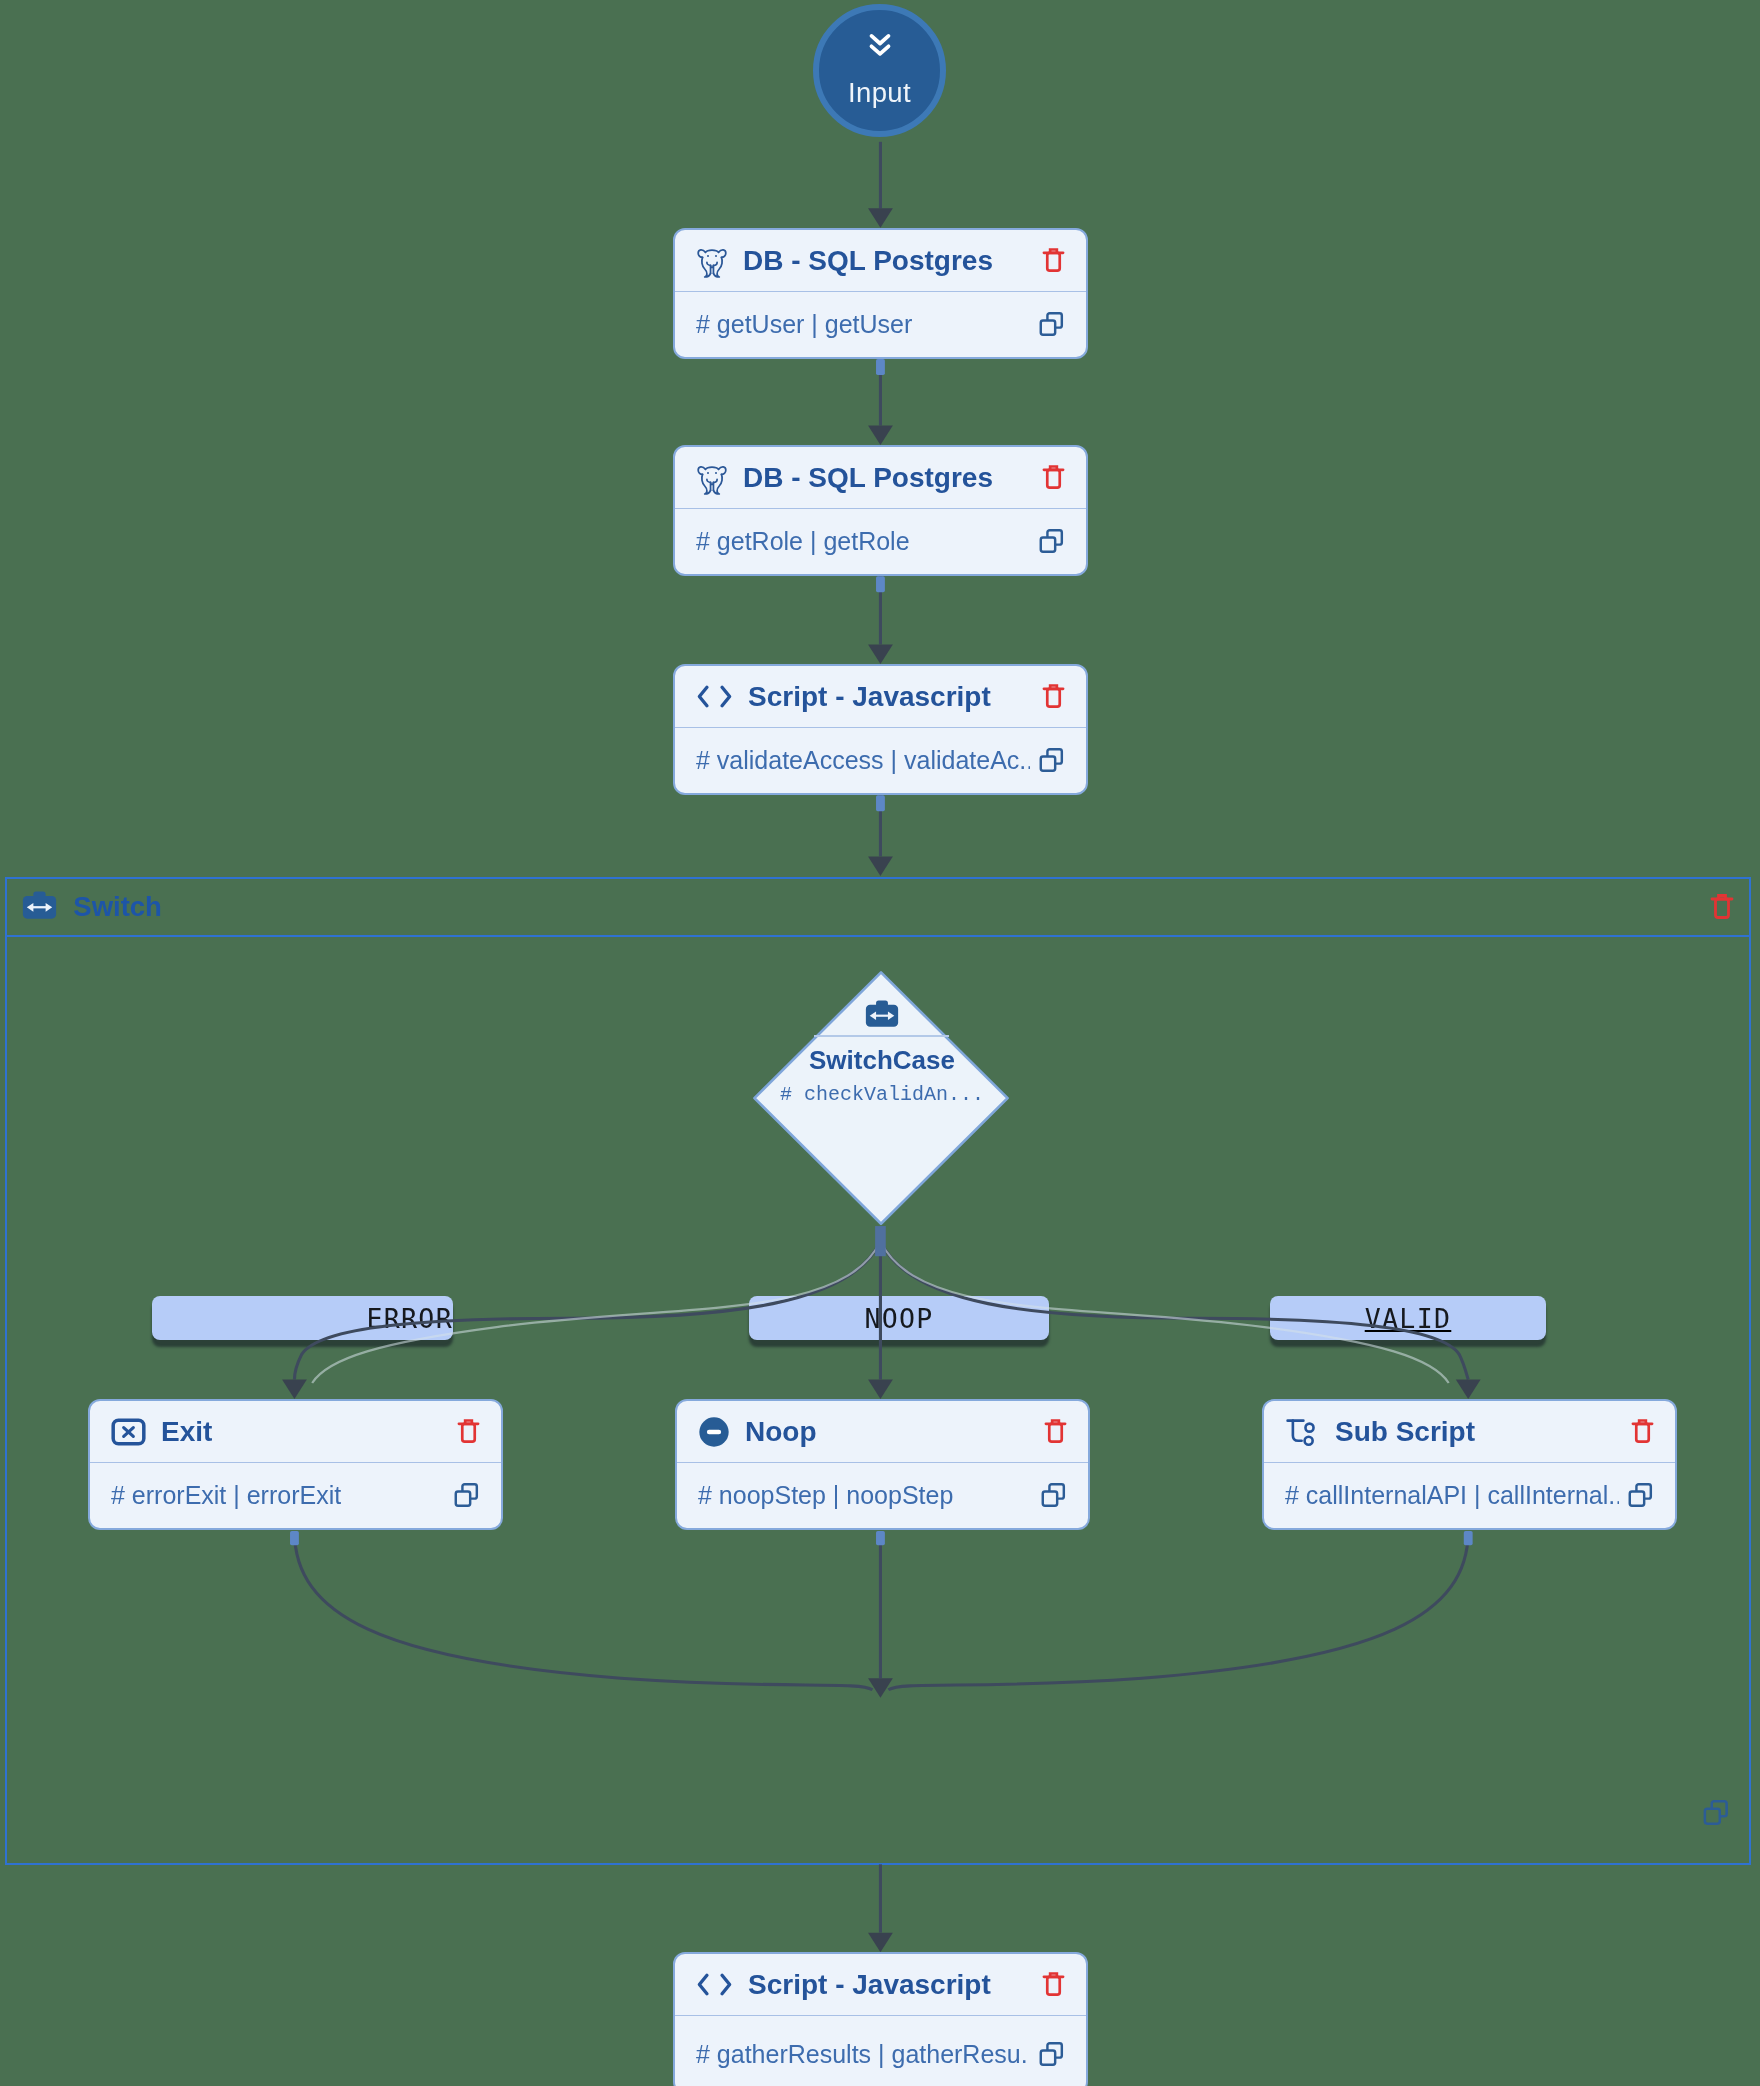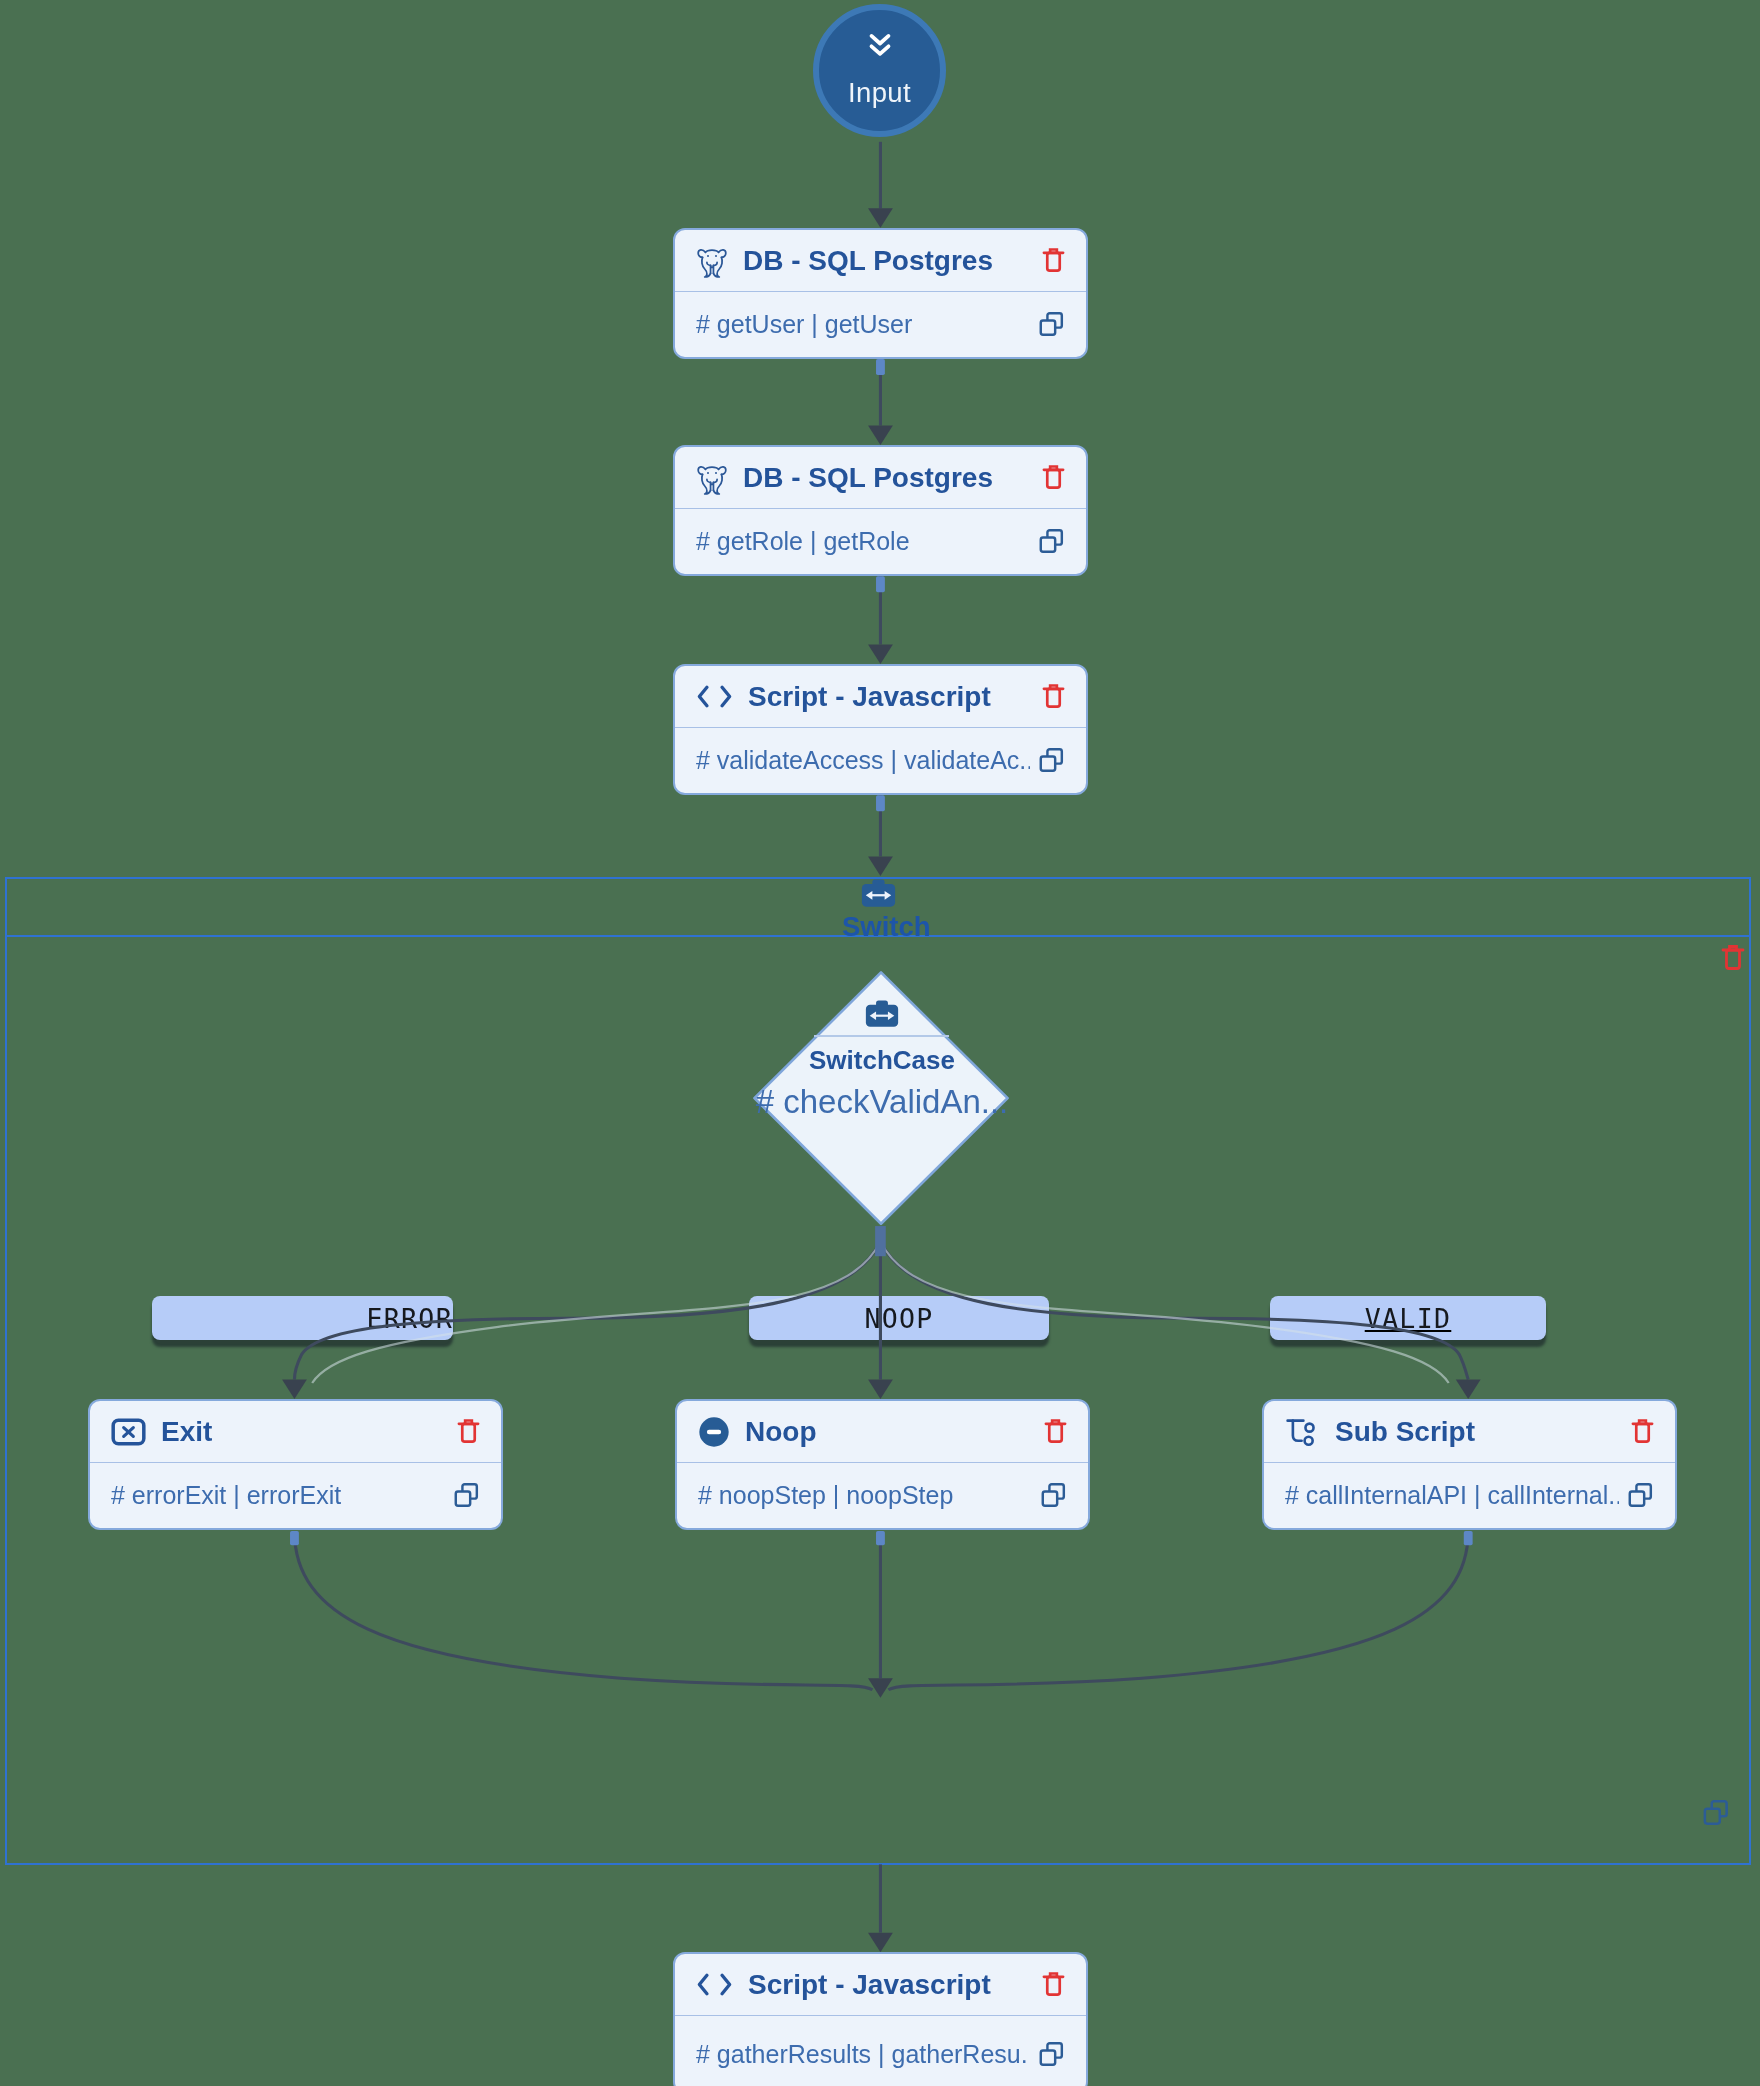--- a/index.html
+++ b/index.html
@@ -34,36 +34,36 @@
   .card-body{flex:1;display:flex;align-items:center;padding:0 21px;box-sizing:border-box;}
   .card-sub{font-size:25px;color:#3d6cae;white-space:nowrap;overflow:hidden;}
   .copy-btn{margin-left:auto;display:flex;align-items:center;cursor:pointer;flex:0 0 auto;padding-left:8.9px;}
   
   .switch-box{
     position:absolute;left:5.3px;top:877px;width:1746px;height:988px;
     border:2.7px solid #2f72d2;box-sizing:border-box;z-index:1;
   }
   .switch-header{
     height:58px;border-bottom:2.7px solid #2f72d2;box-sizing:border-box;
-    display:flex;align-items:center;padding:0 4px;flex-direction:column;
+    display:flex;align-items:center;padding:0 15px;
   }
   .switch-title{font-size:27.5px;font-weight:700;color:#1d55a8;margin-left:16px;}
   .switch-trash{margin-left:auto;display:flex;align-items:center;cursor:pointer;}
   .switch-copy{position:absolute;right:19.5px;bottom:34px;cursor:pointer;}
   
   .diamond-svg{position:absolute;left:750px;top:968px;z-index:2;}
   .diamond-icon{
     position:absolute;left:863px;top:998px;width:37px;height:32px;z-index:2;
     display:flex;align-items:center;justify-content:center;
   }
   .diamond-divider{position:absolute;left:814px;top:1035px;width:135px;height:1.8px;background:#b3c9e8;z-index:2;}
   .diamond-title{position:absolute;left:749px;top:1045px;width:266px;text-align:center;
     font-size:26px;font-weight:700;color:#24539a;z-index:2;}
   .diamond-sub{position:absolute;left:740px;top:1083px;width:284px;text-align:center;
-    font-size:33px;color:#3d6cae;z-index:2;}
+    font-size:20px;color:#3d6cae;z-index:2;font-family:Liberation Mono, monospace;}
   
   .pill{
     position:absolute;top:1296px;height:44px;z-index:2;border-radius:8px;
     background:#b6ccf8;box-shadow:0 6.2px 2.7px rgba(12,16,30,0.5);
     display:flex;align-items:center;justify-content:center;
   }
   .pill-label{
     font-family:"DejaVu Sans Mono",monospace;font-size:26.6px;color:#16191e;
     letter-spacing:1.3px;font-weight:500;
   }

